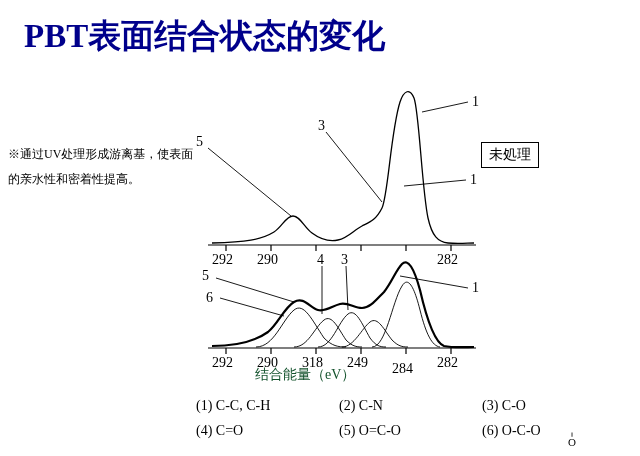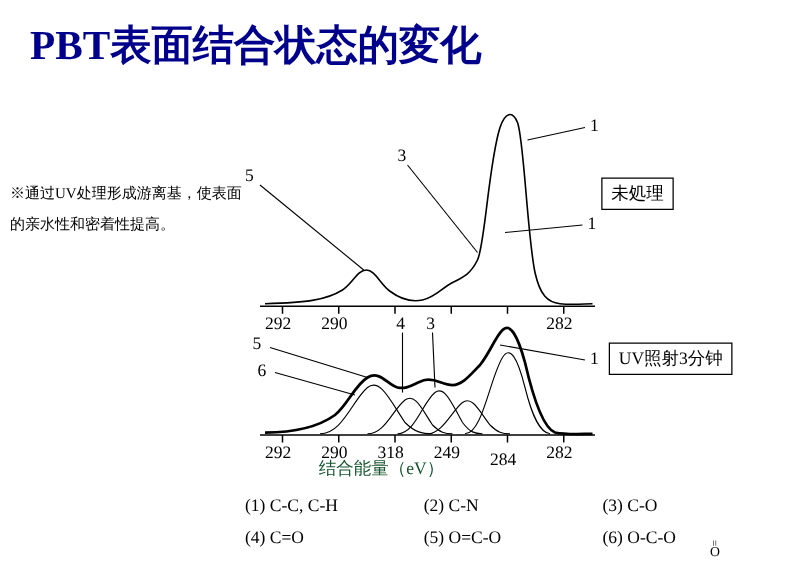--- a/index.html
+++ b/index.html
@@ -122,21 +122,20 @@
 </head>
 <body>
 
 <div id="slide">
 
   <div id="title">PBT表面结合状态的変化</div>
 
   <div id="note">※通过UV处理形成游离基，使表面的亲水性和密着性提高。</div>
 
   <div class="box-label" id="box-untreated">未処理</div>
-  <div class="box-label" id="box-uv">UV照射3分钟</div>
 
   <div id="plot-area">
     <svg width="320" height="320" viewBox="0 0 320 320">
 
       <line x1="22" y1="175" x2="290" y2="175" stroke="#000" stroke-width="1.2"></line>
 
       <line x1="40" y1="175" x2="40" y2="181" stroke="#000" stroke-width="1.2"></line>
       <line x1="85" y1="175" x2="85" y2="181" stroke="#000" stroke-width="1.2"></line>
       <line x1="130" y1="175" x2="130" y2="181" stroke="#000" stroke-width="1.2"></line>
       <line x1="175" y1="175" x2="175" y2="181" stroke="#000" stroke-width="1.2"></line>

